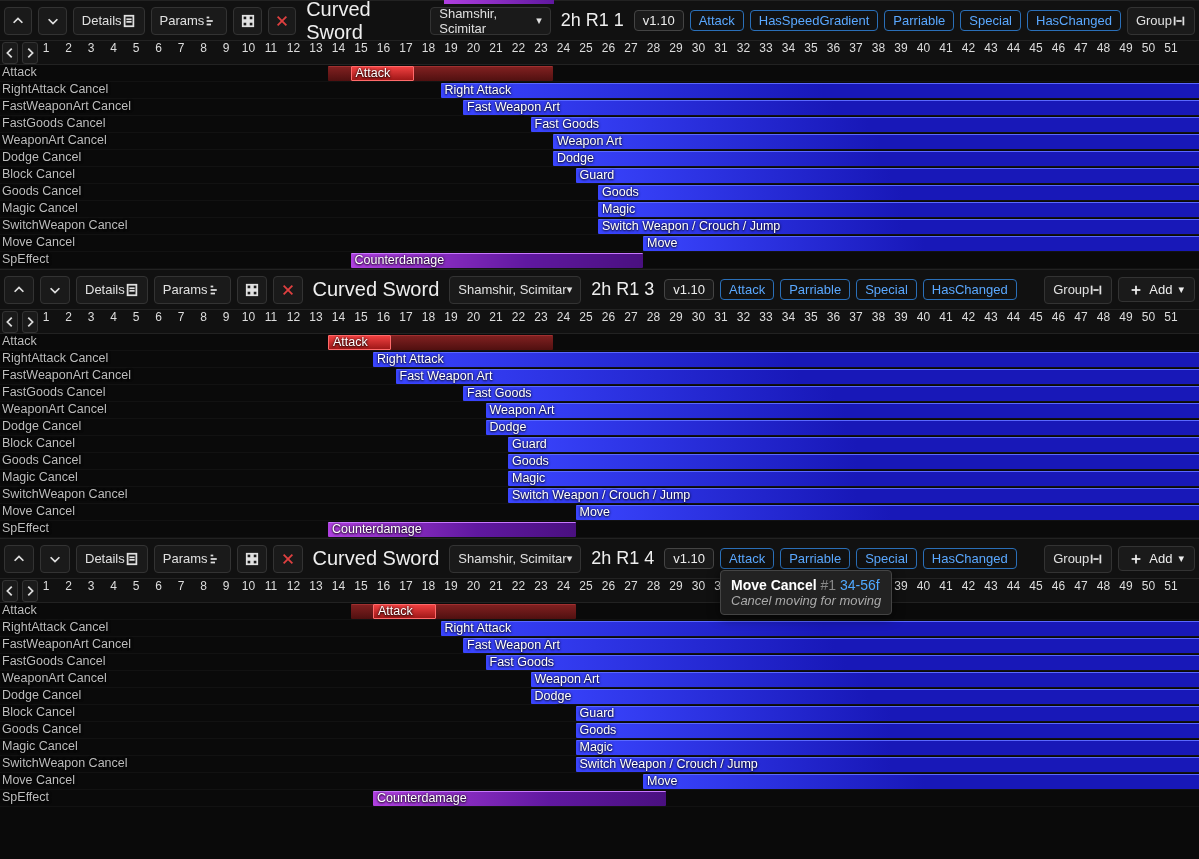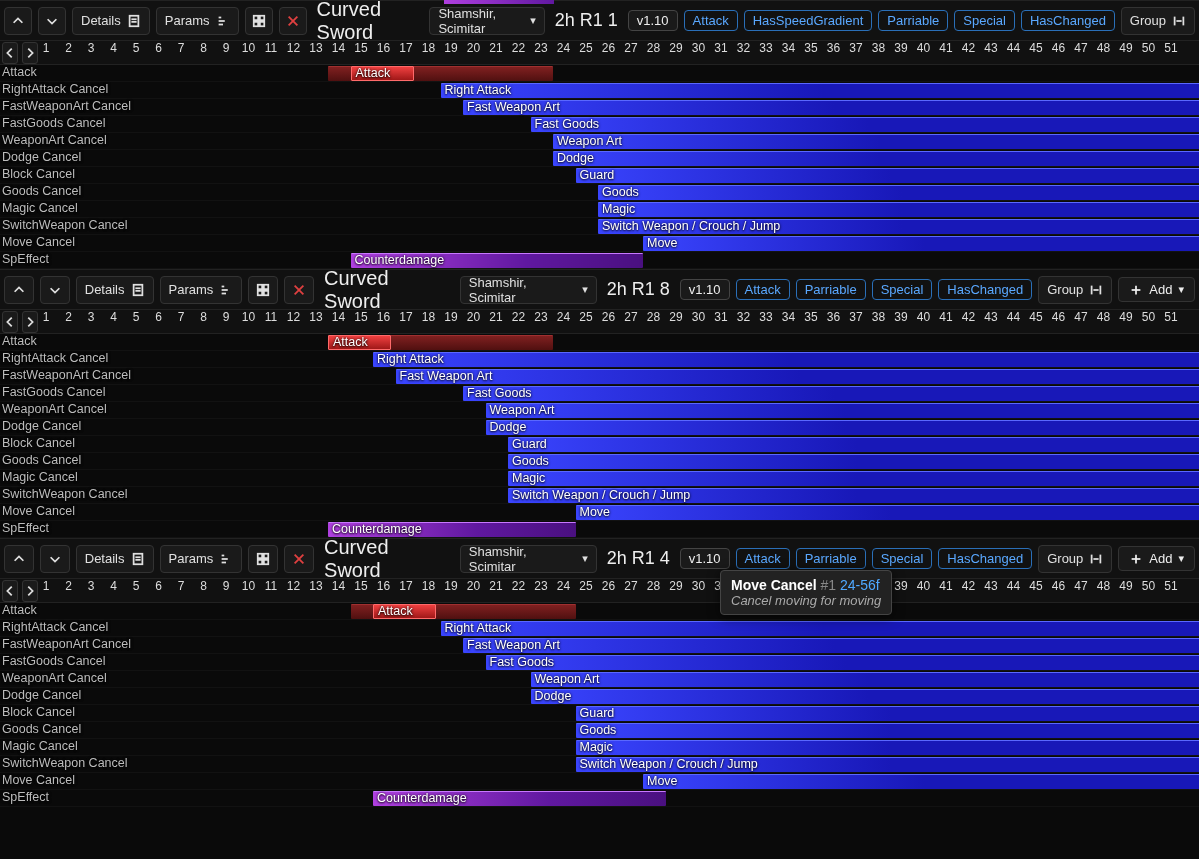--- a/index.html
+++ b/index.html
@@ -25,21 +25,20 @@
   }
   .btn {
     background: #1a1a1a;
     border: 1px solid #333;
     border-radius: 4px;
     color: #e0e0e0;
     padding: 4px 8px;
     font-size: 13px;
     display: inline-flex;
     align-items: center;
-    gap: 6px;
     cursor: pointer;
     height: 28px;
   }
   .btn.small { padding: 2px 6px; width: 30px; justify-content: center; }
   .btn.close { color: #e04040; }
   .title-lg {
     font-size: 20px;
     font-weight: 400;
     color: #eee;
     margin: 0 4px;
@@ -396,21 +395,21 @@
           <svg class="icon" viewBox="0 0 16 16" fill="none" stroke="currentColor" stroke-width="2">
             <line x1="3" y1="3" x2="13" y2="13"></line>
             <line x1="13" y1="3" x2="3" y2="13"></line>
           </svg>
         </div>
     <span class="title-lg">Curved Sword</span>
     <div class="btn">
           <span>Shamshir, Scimitar</span>
           <span class="chev">▾</span>
         </div>
-    <span class="title-md">2h R1 8</span>
+    <span class="title-md">2h R1 3</span>
     <span class="tag v">v1.10</span>
         <span class="tag">Attack</span>
         <span class="tag">Parriable</span>
         <span class="tag">Special</span>
         <span class="tag">HasChanged</span>
     <div style="margin-left:auto" class="btn">
           <span>Group</span>
           <svg class="icon" viewBox="0 0 16 16" fill="none" stroke="currentColor" stroke-width="2">
             <line x1="3" y1="3" x2="3" y2="13"></line>
             <line x1="13" y1="3" x2="13" y2="13"></line>
@@ -777,18 +776,18 @@
           </div>
         </div>
       </div>
   </div>
   </div>
 
 <div class="tooltip" style="left:720px; top:570px;">
   <div>
     <span class="tt-title">Move Cancel</span>
     <span class="tt-idx">#1</span>
-    <span class="tt-frames">24-56f</span>
+    <span class="tt-frames">34-56f</span>
   </div>
   <div class="tt-desc">Cancel moving for moving</div>
 </div>
 
 <div style="position: absolute; left: 444px; top: 0px; height: 4px; width: 110px; background: linear-gradient(90deg, rgb(176, 64, 224), rgb(96, 24, 160));"></div>
 
 </body></html>

